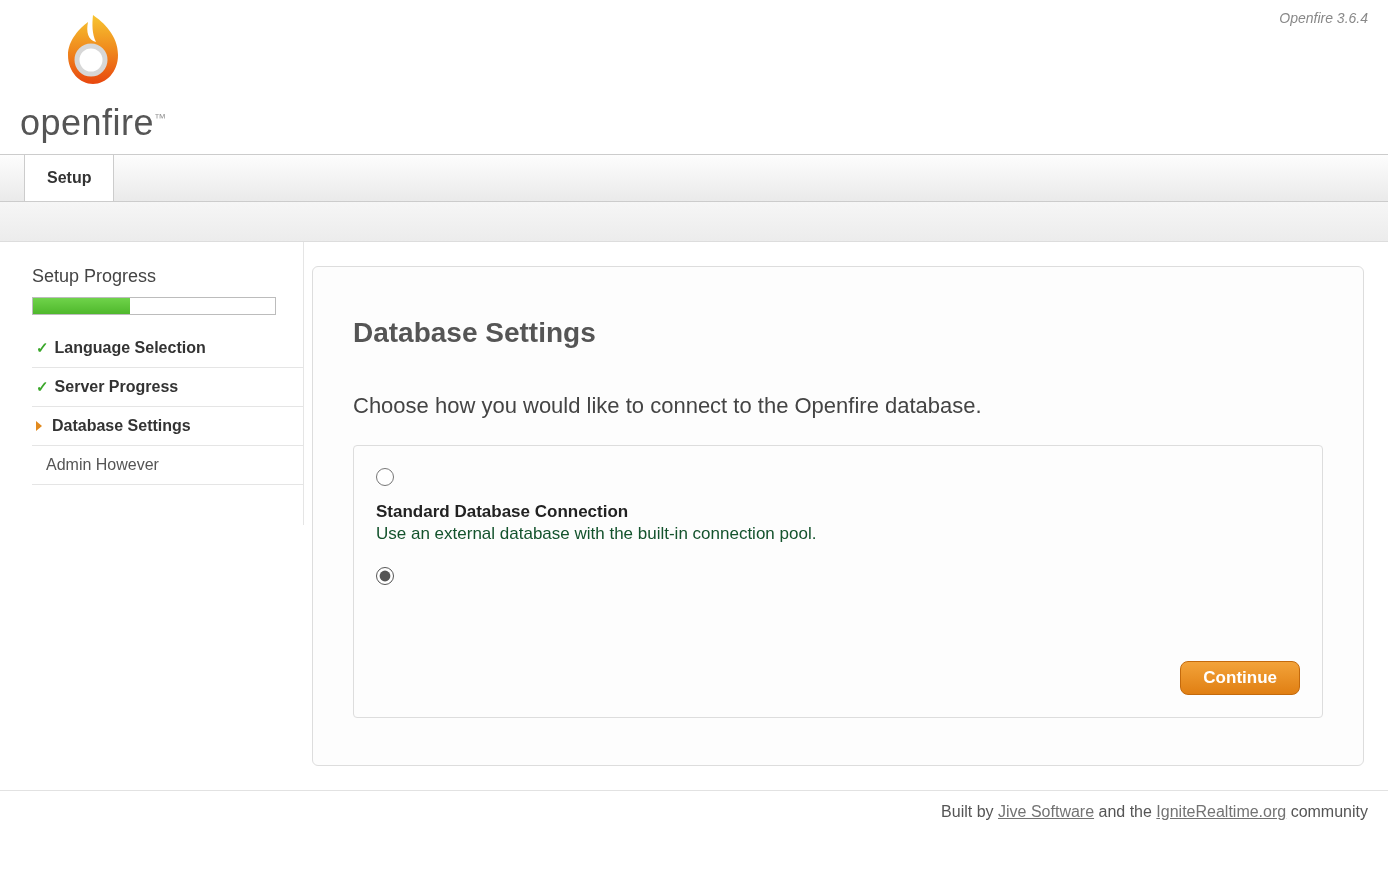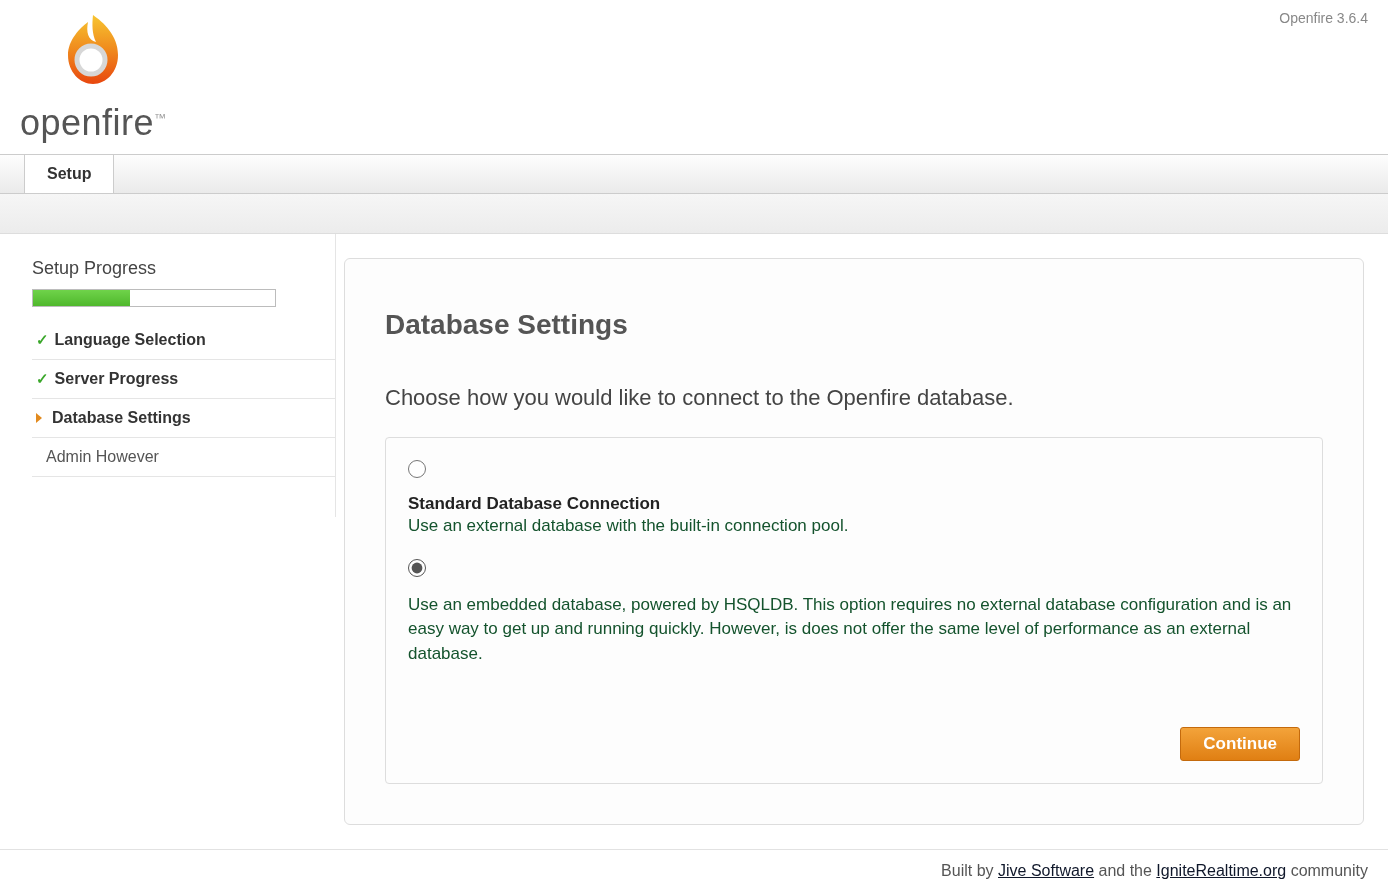--- a/index.html
+++ b/index.html
@@ -25,27 +25,28 @@
   .logo-text {
     font-size: 36px;
     color: #555;
     font-weight: 400;
     letter-spacing: 0.5px;
   }
   .tm { font-size: 12px; vertical-align: super; color: #999; }
   .version {
     color: #888;
     font-size: 14px;
+    font-style: italic;
   }
 
   .tabbar {
     border-top: 1px solid #ccc;
     border-bottom: 1px solid #ccc;
     background: linear-gradient(#fdfdfd, #eaeaea);
-    height: 40px;
+    height: 48px;
     display: flex;
     align-items: stretch;
     padding-left: 24px;
   }
   .tab {
     background: #fff;
     border: 1px solid #ccc;
     border-bottom: none;
     border-top: none;
     padding: 0 22px;
@@ -61,21 +62,21 @@
     background: linear-gradient(#f6f6f6, #ececec);
   }
 
   .body-area {
     display: flex;
     align-items: flex-start;
     padding: 0;
   }
 
   .sidebar {
-    width: 336px;
+    width: 304px;
     padding: 24px 0 40px 32px;
     border-right: 1px solid #e5e5e5;
     background: #fff;
   }
   .sp-title {
     font-size: 18px;
     color: #444;
     margin-bottom: 10px;
     font-weight: 400;
   }
@@ -160,32 +161,32 @@
     margin-top: 60px;
   }
   .continue-btn {
     display: inline-block;
     background: linear-gradient(#f3a33a, #e07f13);
     border: 1px solid #c46a0c;
     color: #fff;
     font-weight: bold;
     font-size: 17px;
     padding: 6px 22px;
-    border-radius: 3px;
+    border-radius: 8px;
     cursor: pointer;
   }
 
   .footer {
     border-top: 1px solid #e2e2e2;
     padding: 12px 20px;
     text-align: right;
     font-size: 16px;
     color: #555;
   }
-  .footer a { color: #0f172a; text-decoration: underline; }
+  .footer a { color: #737373; text-decoration: underline; }
 </style>
 </head>
 <body>
 
 <div class="header">
   <div class="logo-wrap">
     <svg width="70" height="80" viewBox="0 0 70 80">
       <path d="M35 5 C45 12 60 25 60 45 C60 62 48 74 35 74 C22 74 10 62 10 45 C10 30 22 18 30 12 C28 22 30 30 38 32 C34 24 34 14 35 5 Z" fill="url(#g)"></path>
       <circle cx="33" cy="50" r="14" fill="#fff"></circle>
       <circle cx="33" cy="50" r="14" fill="none" stroke="#d7d7d7" stroke-width="5"></circle>
@@ -243,21 +244,20 @@
         <div class="opt">
           <input type="radio" name="db" style="">
           <div>
             <div class="opt-label">Standard Database Connection</div>
             <div class="opt-desc">Use an external database with the built-in connection pool.</div>
           </div>
         </div>
         <div class="opt">
           <input type="radio" name="db" checked="" style="">
           <div>
-            <div class="opt-desc">Use an embedded database, powered by HSQLDB. This option requires no external database configuration and is an easy way to get up and running quickly. However, is does not offer the same level of performance as an external database.</div>
           </div>
         </div>
         <div class="btnrow">
           <button class="continue-btn">Continue</button>
         </div>
       </div>
     </div>
   </div>
 </div>
 

